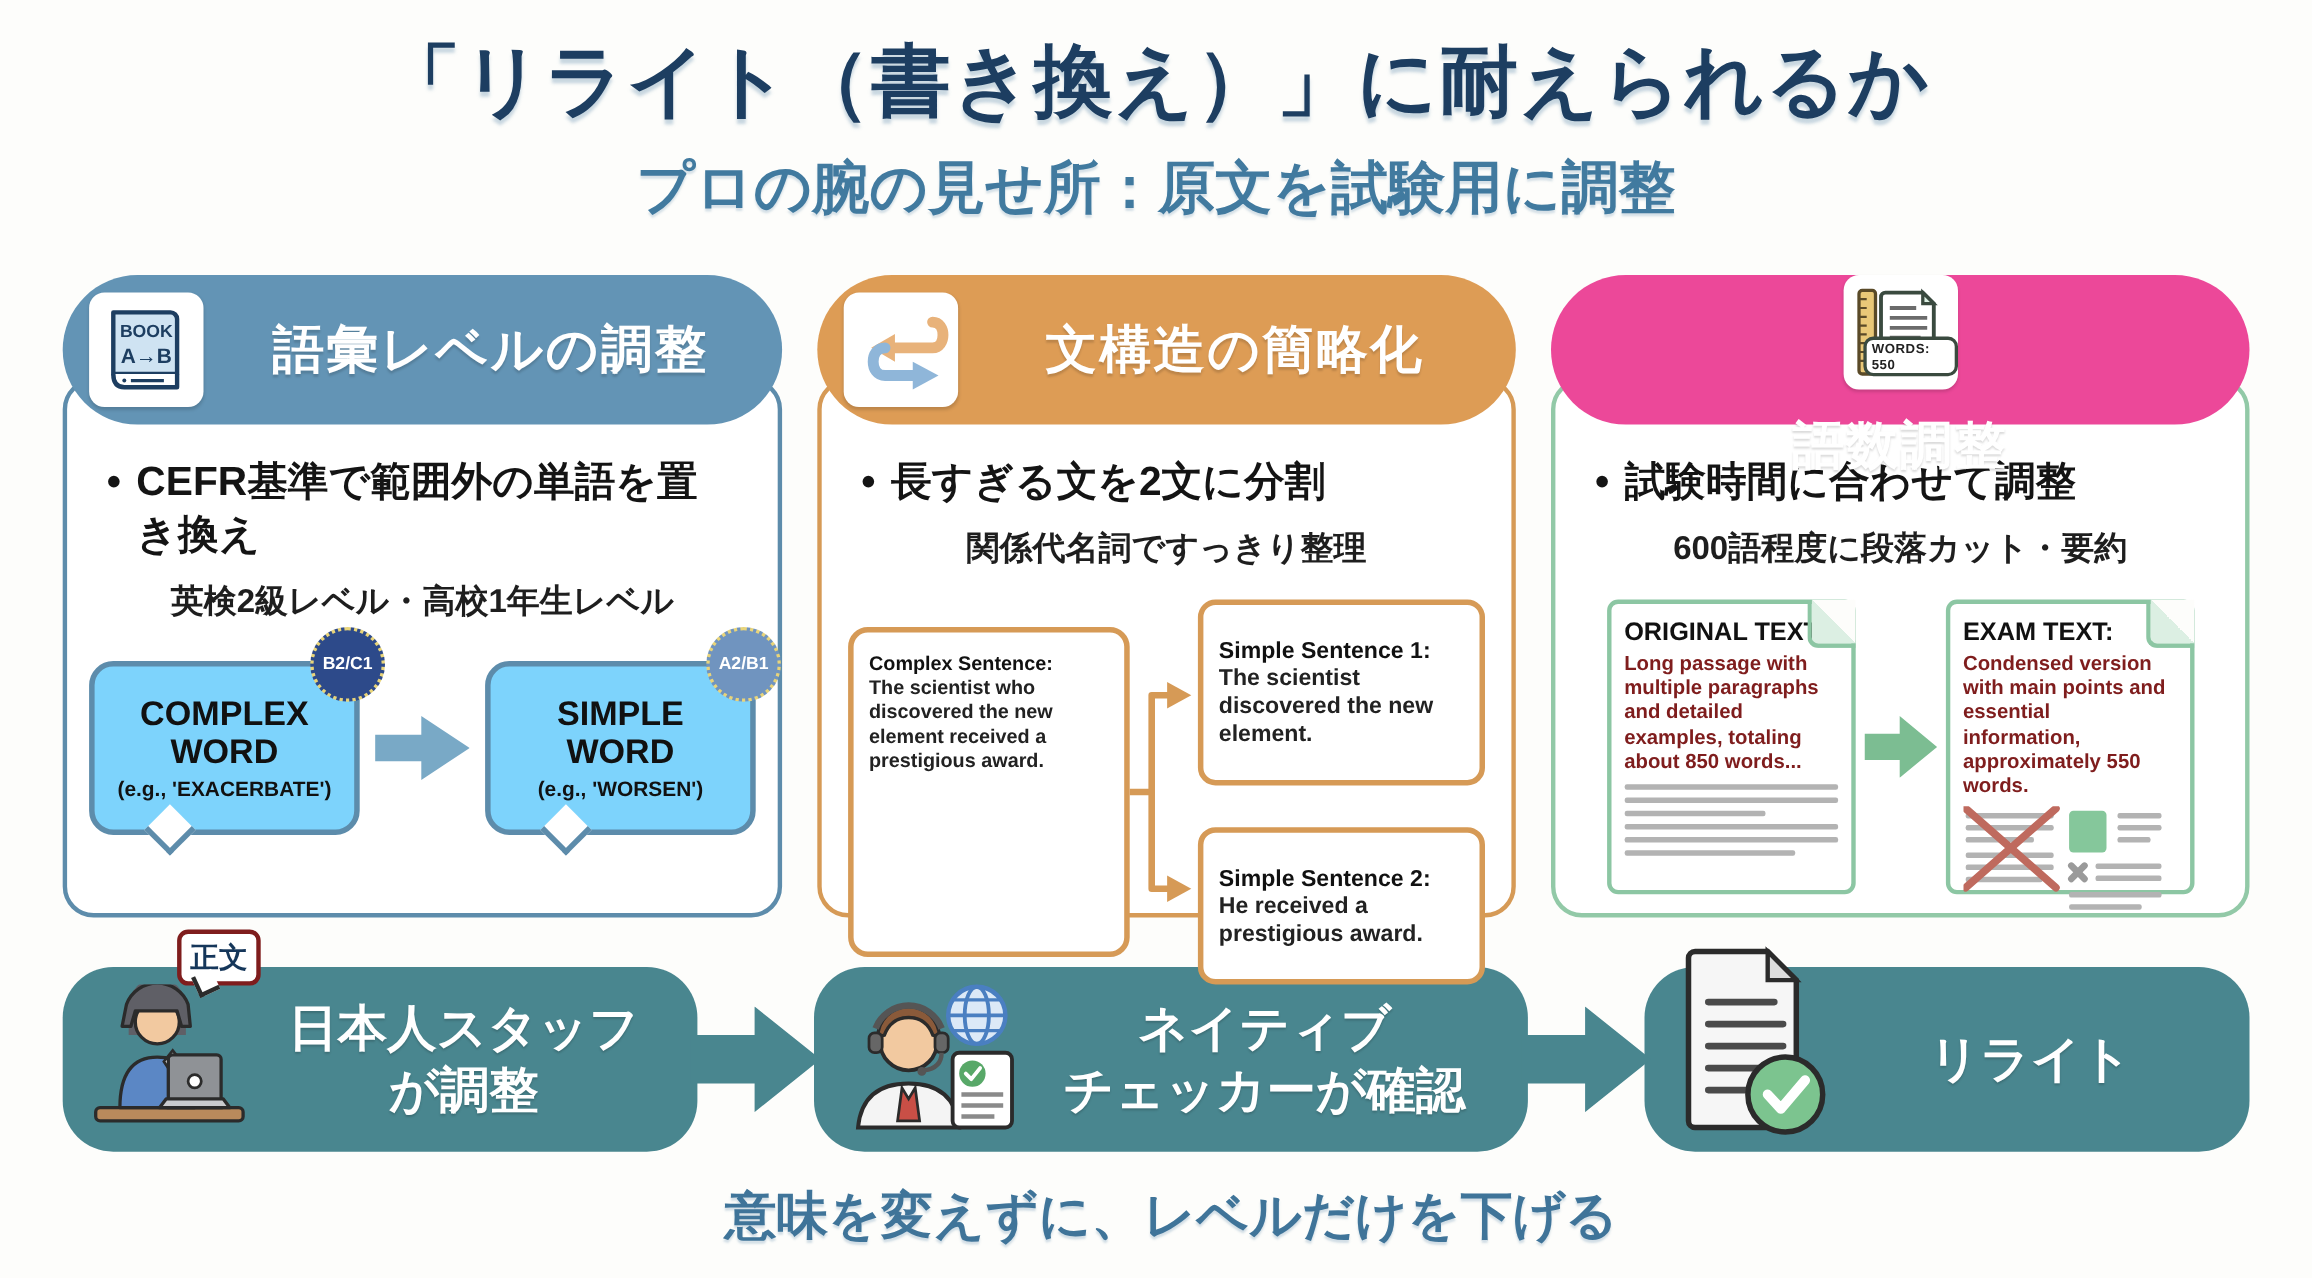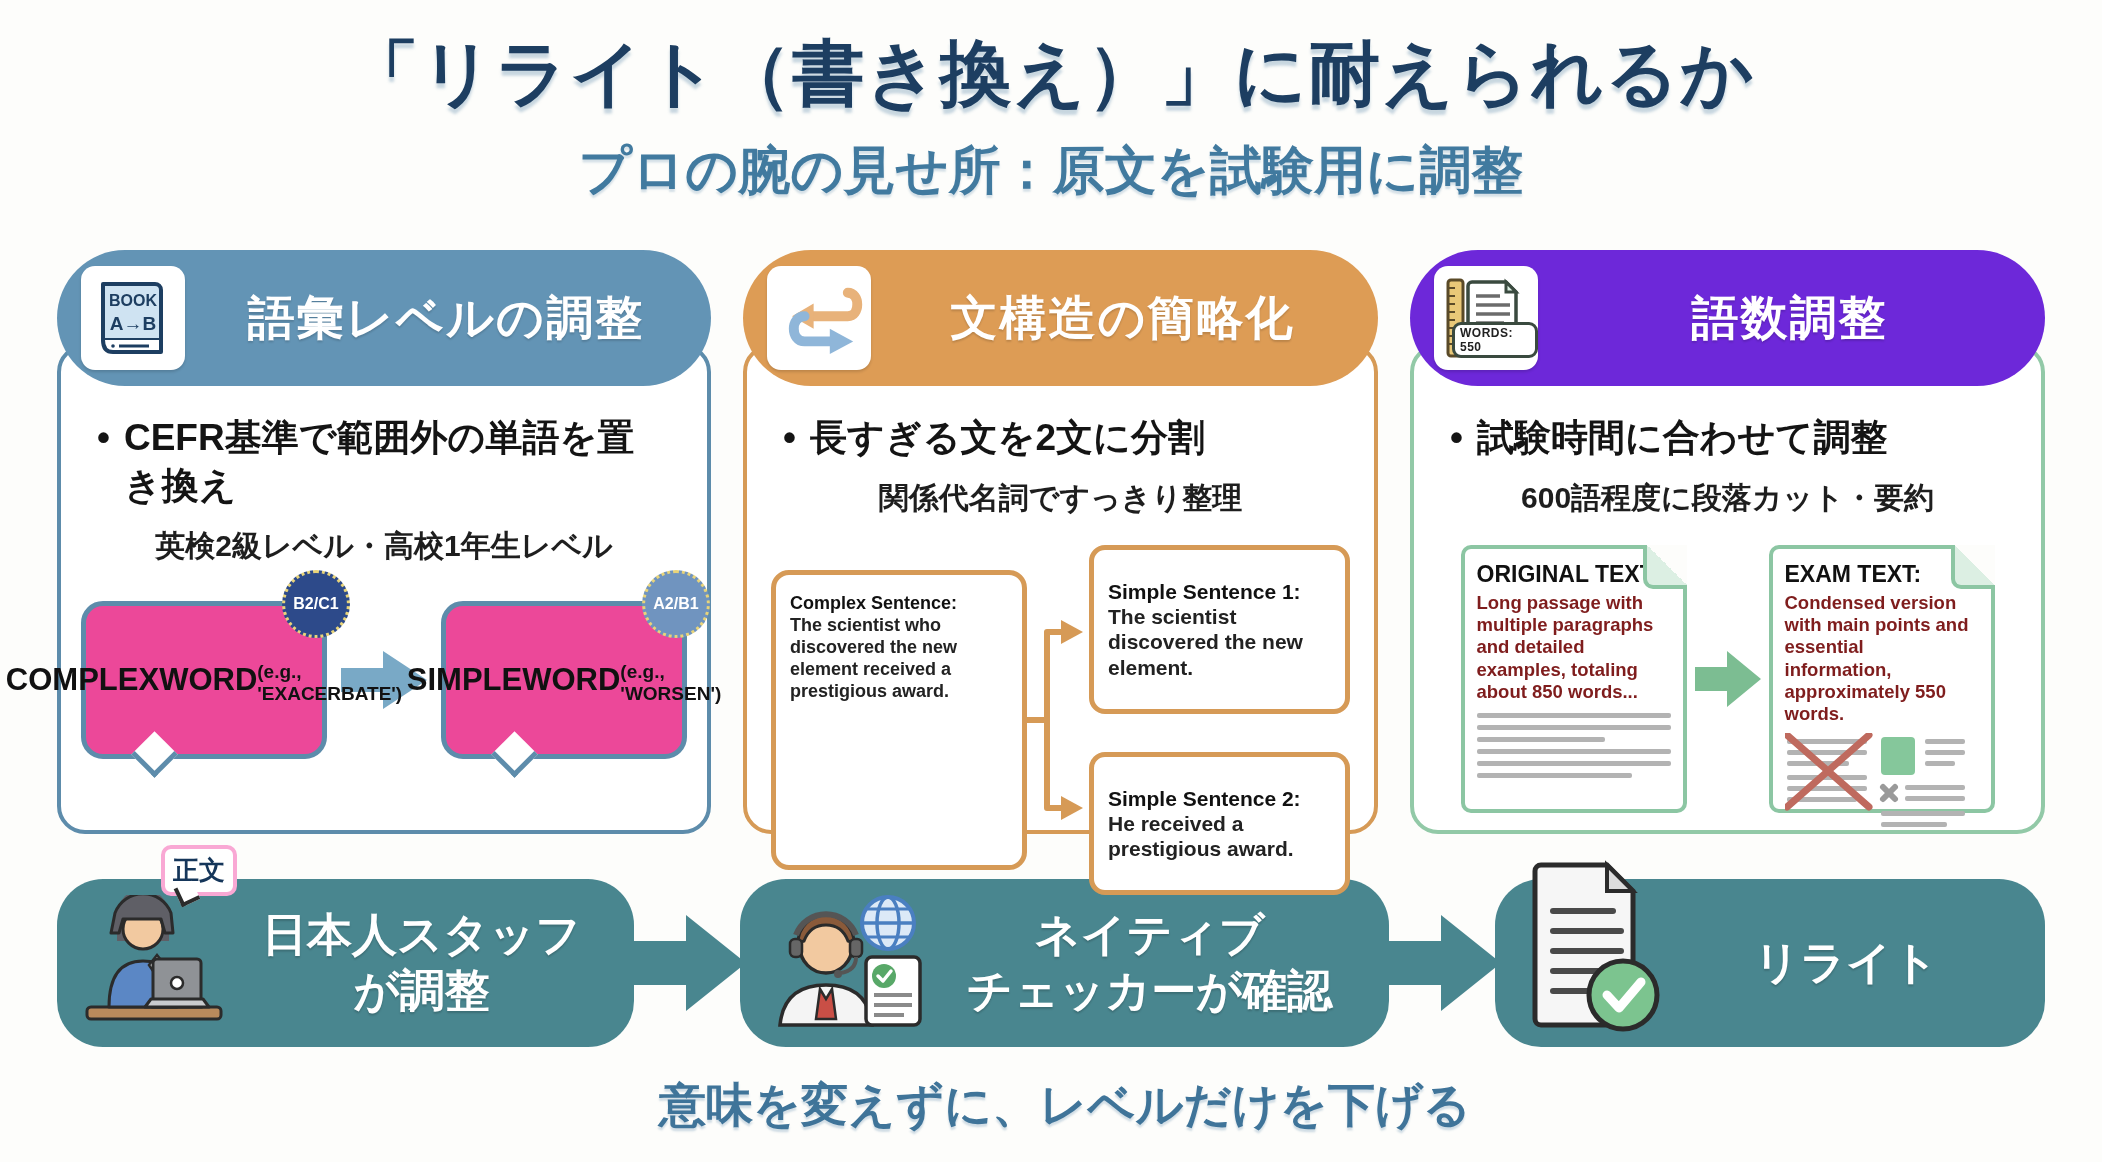--- a/index.html
+++ b/index.html
@@ -29,21 +29,21 @@
   
   .cards { display:flex; gap:32px; padding:0 57px; margin-top:44px; }
   .card { flex:1; position:relative; }
   .card-header {
     position:relative; z-index:2;
     height:136px; border-radius:68px;
     display:flex; align-items:center; gap:20px; padding:0 24px;
   }
   .card1 .card-header { background:#6394b5; }
   .card2 .card-header { background:#dd9c55; }
-  .card3 .card-header { background:#6d28d9; }
+  .card3 .card-header { background:#ec4899;flex-direction:column; }
   .icon-box {
     width:104px; height:104px; background:#fff; border-radius:14px;
     display:flex; align-items:center; justify-content:center;
     position:relative; flex:0 0 auto;
     box-shadow:0 2px 3px rgba(0,0,0,.15);
   }
   .card-title {
     flex:1; text-align:center; color:#fff;
     font-size:47px; font-weight:800; letter-spacing:2px;
     text-shadow:0 2px 2px rgba(0,0,0,.15);
@@ -59,22 +59,22 @@
   .card3 .card-body { border-color:#92c9a7; }
 
   .bullet-row { display:flex; gap:14px; padding:0 16px; font-size:37px; font-weight:800; line-height:1.3; color:#141414; }
   .bullet-dot { flex:0 0 auto; }
   .note { text-align:center; margin-top:16px; font-size:30px; font-weight:600; color:#1e1e1e; }
 
   
   .bubbles { display:flex; align-items:center; justify-content:center; gap:14px; margin-top:34px; }
   .bubble {
     position:relative; width:246px; height:158px;
-    border:5px solid #5d8cab; border-radius:22px; background:#ec4899;
-    display:flex; flex-direction:row; align-items:center; justify-content:center;
+    border:5px solid #5d8cab; border-radius:22px; background:#7dd3fc;
+    display:flex; flex-direction:column; align-items:center; justify-content:center;
   }
   .bubble::after {
     content:""; position:absolute; left:52px; bottom:-17px;
     width:28px; height:28px; background:#fff;
     border-right:5px solid #5d8cab; border-bottom:5px solid #5d8cab;
     transform:rotate(45deg);
   }
   .bubble-line { font-size:31px; font-weight:800; line-height:1.15; color:#111; }
   .bubble-example { font-size:19px; font-weight:700; margin-top:6px; color:#111; }
   .cefr-badge {
@@ -126,21 +126,21 @@
   }
   .pill-1 { flex:1.05; }
   .pill-2 { flex:1.18; }
   .pill-3 { flex:1.0; }
   .pill-art { flex:0 0 auto; margin-left:22px; position:relative; }
   .pill-text { flex:1; text-align:center; font-size:45px; font-weight:800; line-height:1.25; padding-right:20px;
     text-shadow:0 2px 2px rgba(0,0,0,.18); }
   .flow-arrow { flex:0 0 auto; margin:0 -6px; z-index:3; }
   .speech-tag {
     position:absolute; top:-34px; left:104px;
-    background:#fff; border:4px solid #f9a8d4; border-radius:10px;
+    background:#fff; border:4px solid #7f1d1d; border-radius:10px;
     padding:4px 8px; font-size:26px; font-weight:800; color:#15365a;
   }
   .speech-tag::after {
     content:""; position:absolute; left:12px; bottom:-12px; width:16px; height:16px;
     background:#fff; border-right:4px solid #2b2b2b; border-bottom:4px solid #2b2b2b;
     transform:rotate(65deg);
   }
   .icon-badge {
     position:absolute; left:18px; bottom:12px;
     background:#fff; border:3px solid #3a4a3f; border-radius:9px;

